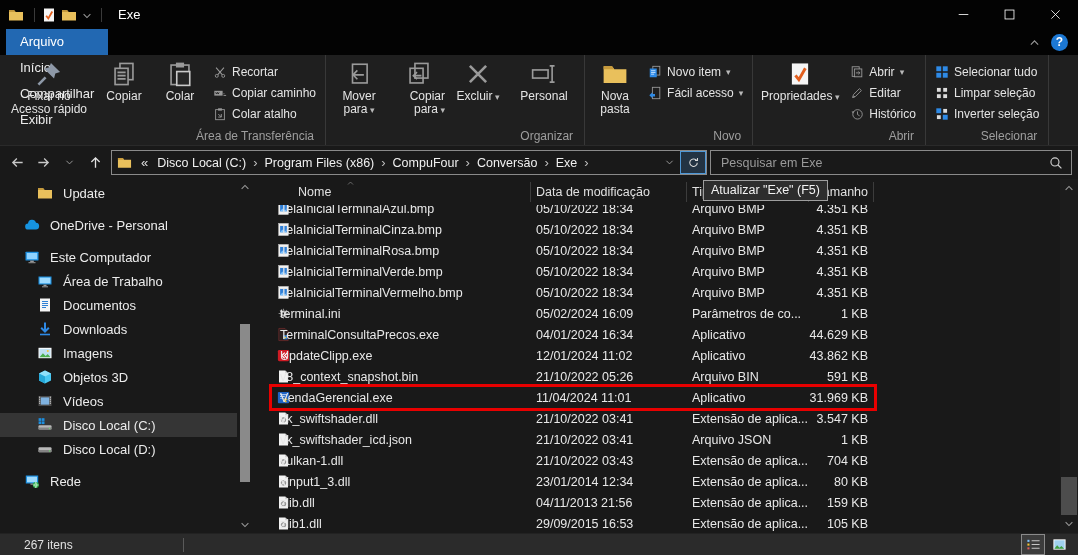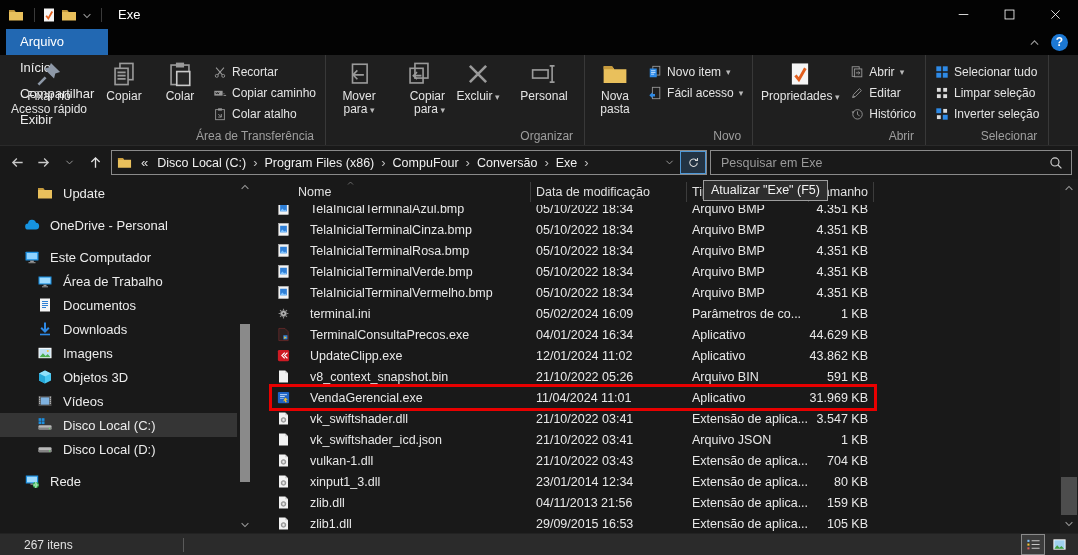--- a/index.html
+++ b/index.html
@@ -87,21 +87,21 @@
   .fl-header .hcol{position:absolute;top:6px;white-space:nowrap;}
   .hc-name{left:43px;} .hc-date{left:281px;} .hc-type{left:437px;}
   .hc-size{left:455px;width:158px;text-align:right;}
   .hsep{position:absolute;top:3px;bottom:3px;width:1px;background:#3c3c3c;}
   .sort-ic{position:absolute;left:90px;top:0;width:11px;height:8px;}
   .fl-rows{position:absolute;top:26px;bottom:0;left:0;right:22px;overflow:hidden;}
   .frow{height:21px;position:relative;font-size:12.5px;color:#e8e8e8;}
   .frow:first-child{margin-top:-7px;}
   .fcell{position:absolute;top:0;height:21px;display:flex;align-items:center;white-space:nowrap;}
   .c-icon{left:21px;width:15px;height:15px;top:3px;position:absolute;}
-  .c-name{left:55px;width:232px;overflow:hidden;}
+  .c-name{left:25px;width:232px;overflow:hidden;}
   .c-date{left:281px;}
   .c-type{left:437px;width:116px;overflow:hidden;}
   .c-size{left:455px;width:158px;justify-content:flex-end;}
   .frow.highlighted::after{content:"";position:absolute;left:14px;right:179px;top:-3px;bottom:-3px;
                            border:3px solid #e80000;pointer-events:none;z-index:3;}
   .tooltip{position:absolute;left:448px;top:1px;height:19px;line-height:19px;padding:0 7px;
            background:#2d2d2d;border:1px solid #9e9e9e;color:#f2f2f2;font-size:12.5px;z-index:5;white-space:nowrap;}
   .fl-scroll{position:absolute;right:0;top:0;bottom:0;width:18px;background:#1c1c1c;}
   .fl-scroll .sc-up,.fl-scroll .sc-dn{position:absolute;left:3px;width:12px;height:12px;}
   .fl-scroll .sc-up{top:3px;} .fl-scroll .sc-dn{bottom:3px;}

